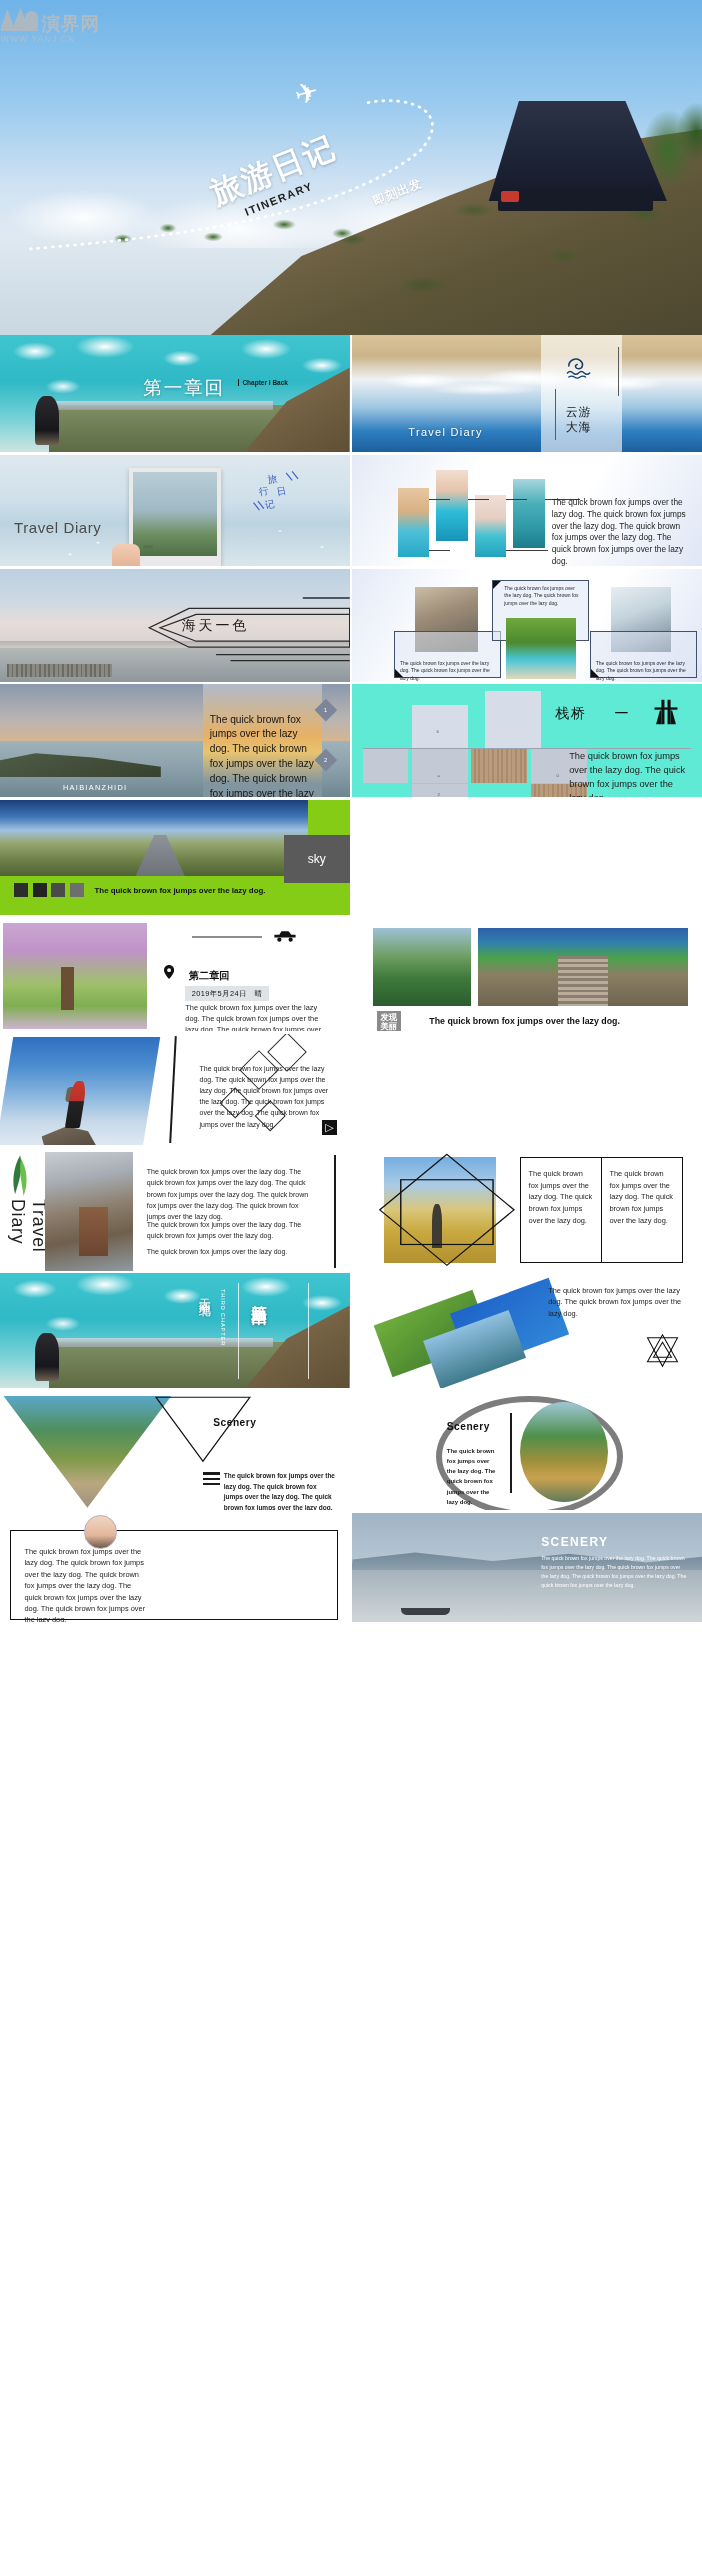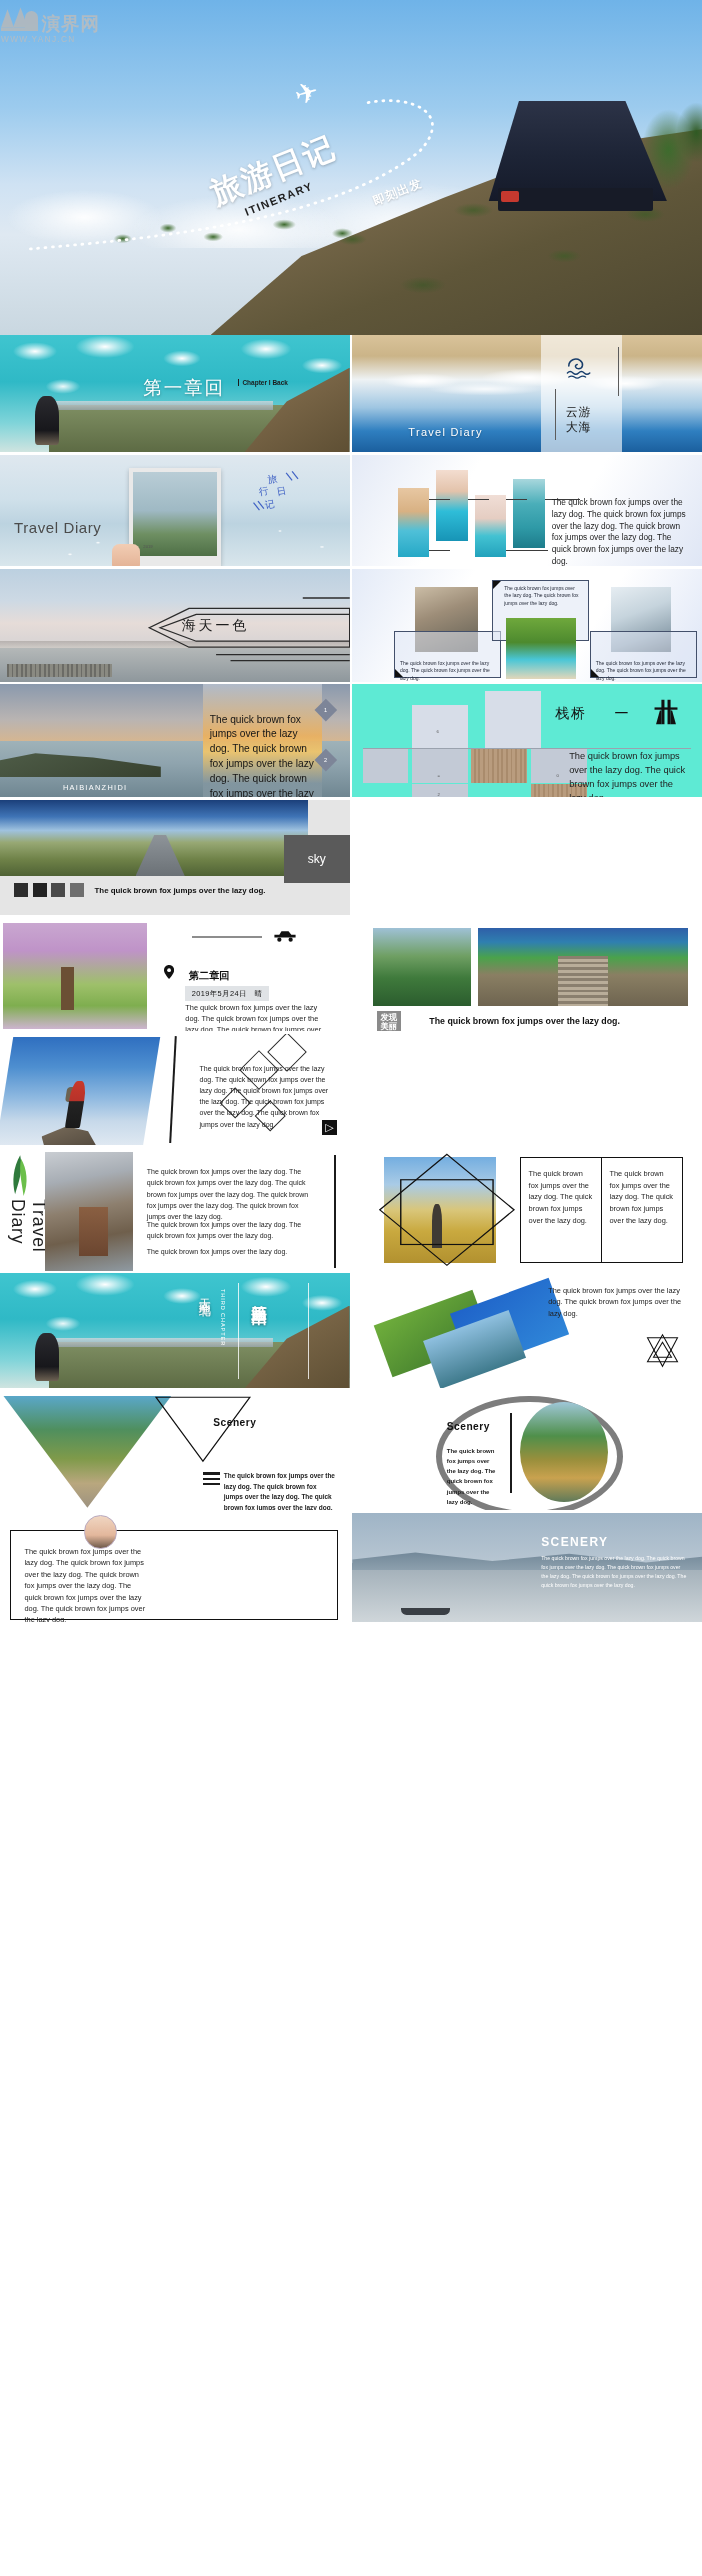--- a/index.html
+++ b/index.html
@@ -446,21 +446,21 @@
         <rect x="19" y="2" width="4" height="32" fill="#111"></rect>
         <path d="M11 34 L4 34 L9 16 L11 16 Z" fill="#111"></path>
         <path d="M23 34 L30 34 L25 16 L23 16 Z" fill="#111"></path>
       </svg>
       <div class="para" style="left:62%;top:58%;width:34%;font-size:9.3px;line-height:1.5">The quick brown fox jumps over the lazy dog. The quick brown fox jumps over the lazy dog.</div>
     </div>
   </div>
 
   <div class="row">
 
-    <div class="slide half" style="height:115px;background:#e5e5e5">
+    <div class="slide half" style="height:115px;background:#84cc16">
       <div class="road" style="position:absolute;left:0;top:0;width:88%;height:66%">
         <div class="strip"></div>
       </div>
       <div class="sky-tag" style="left:81%;top:30%;width:19%;height:42%">sky</div>
       <div style="position:absolute;left:4%;top:72%;display:flex;gap:4.6px">
         <span class="sq" style="background:#2d2d2d"></span>
         <span class="sq" style="background:#232323"></span>
         <span class="sq" style="background:#4a4a4a"></span>
         <span class="sq" style="background:#6e6e6e"></span>
       </div>

